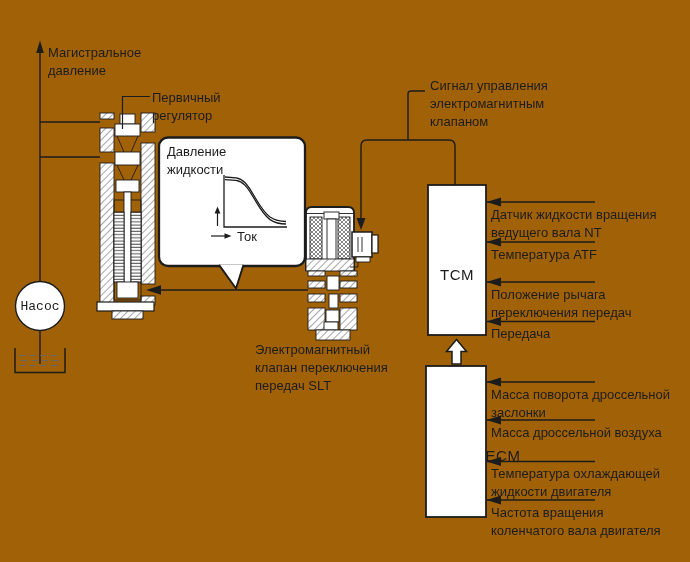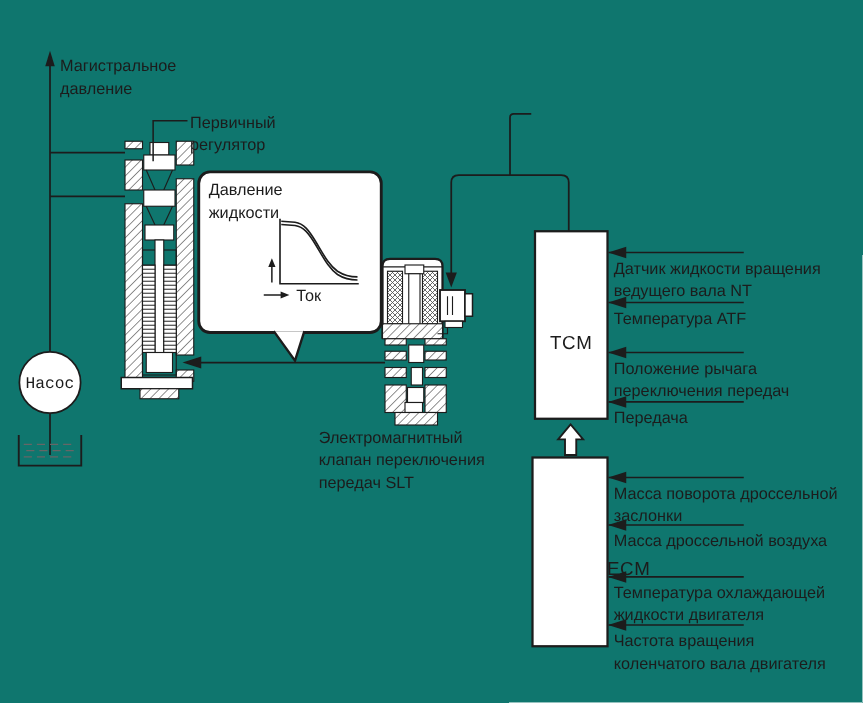--- a/index.html
+++ b/index.html
@@ -1,16 +1,16 @@
 <!DOCTYPE html>
 <html><head>
 <meta charset="utf-8">
 <style>
   html,body{margin:0;padding:0;background:#fff;}
-  .stage{position:relative;width:690px;height:562px;background:#0f766e;overflow:hidden;
+  .stage{position:relative;width:690px;height:562px;background:#a16207;overflow:hidden;
          font-family:"Liberation Sans",sans-serif;}
   .stage svg{position:absolute;left:0;top:0;}
   .lbl{position:absolute;font:13px/18px "Liberation Sans",sans-serif;color:#1c1c1c;
        white-space:pre-line;}
   .boxlbl{position:absolute;display:flex;align-items:center;justify-content:center;
           font:15px "Liberation Sans",sans-serif;color:#1c1c1c;letter-spacing:.5px;}
   .center{text-align:center;font-family:Liberation Mono, monospace;}
 </style>
 </head>
 <body>
@@ -179,20 +179,23 @@
 давление</div>
 <div class="lbl" style="left:152px;top:89px;">Первичный
 регулятор</div>
 <div class="lbl" style="left:167px;top:143px;">Давление
 жидкости</div>
 <div class="lbl" style="left:237px;top:228px;">Ток</div>
 <div class="lbl center" style="left:16px;top:298px;width:48px;">Насос</div>
 <div class="lbl" style="left:255px;top:341px;">Электромагнитный
 клапан переключения
 передач SLT</div>
+<div class="lbl" style="left:430px;top:77px;">Сигнал управления
+электромагнитным
+клапаном</div>
 
 <div class="boxlbl" style="left:428px;top:185px;width:58px;height:150px;margin-top:14px;">TCM</div>
 <div class="boxlbl" style="left:426px;top:382px;width:60px;height:146px;padding-left:47px;">ECM</div>
 
 <div class="lbl" style="left:491px;top:206px;width:196px;">Датчик жидкости вращения
 ведущего вала NT</div>
 <div class="lbl" style="left:491px;top:246px;width:196px;">Температура ATF</div>
 <div class="lbl" style="left:491px;top:286px;width:196px;">Положение рычага
 переключения передач</div>
 <div class="lbl" style="left:491px;top:325px;width:196px;">Передача</div>

